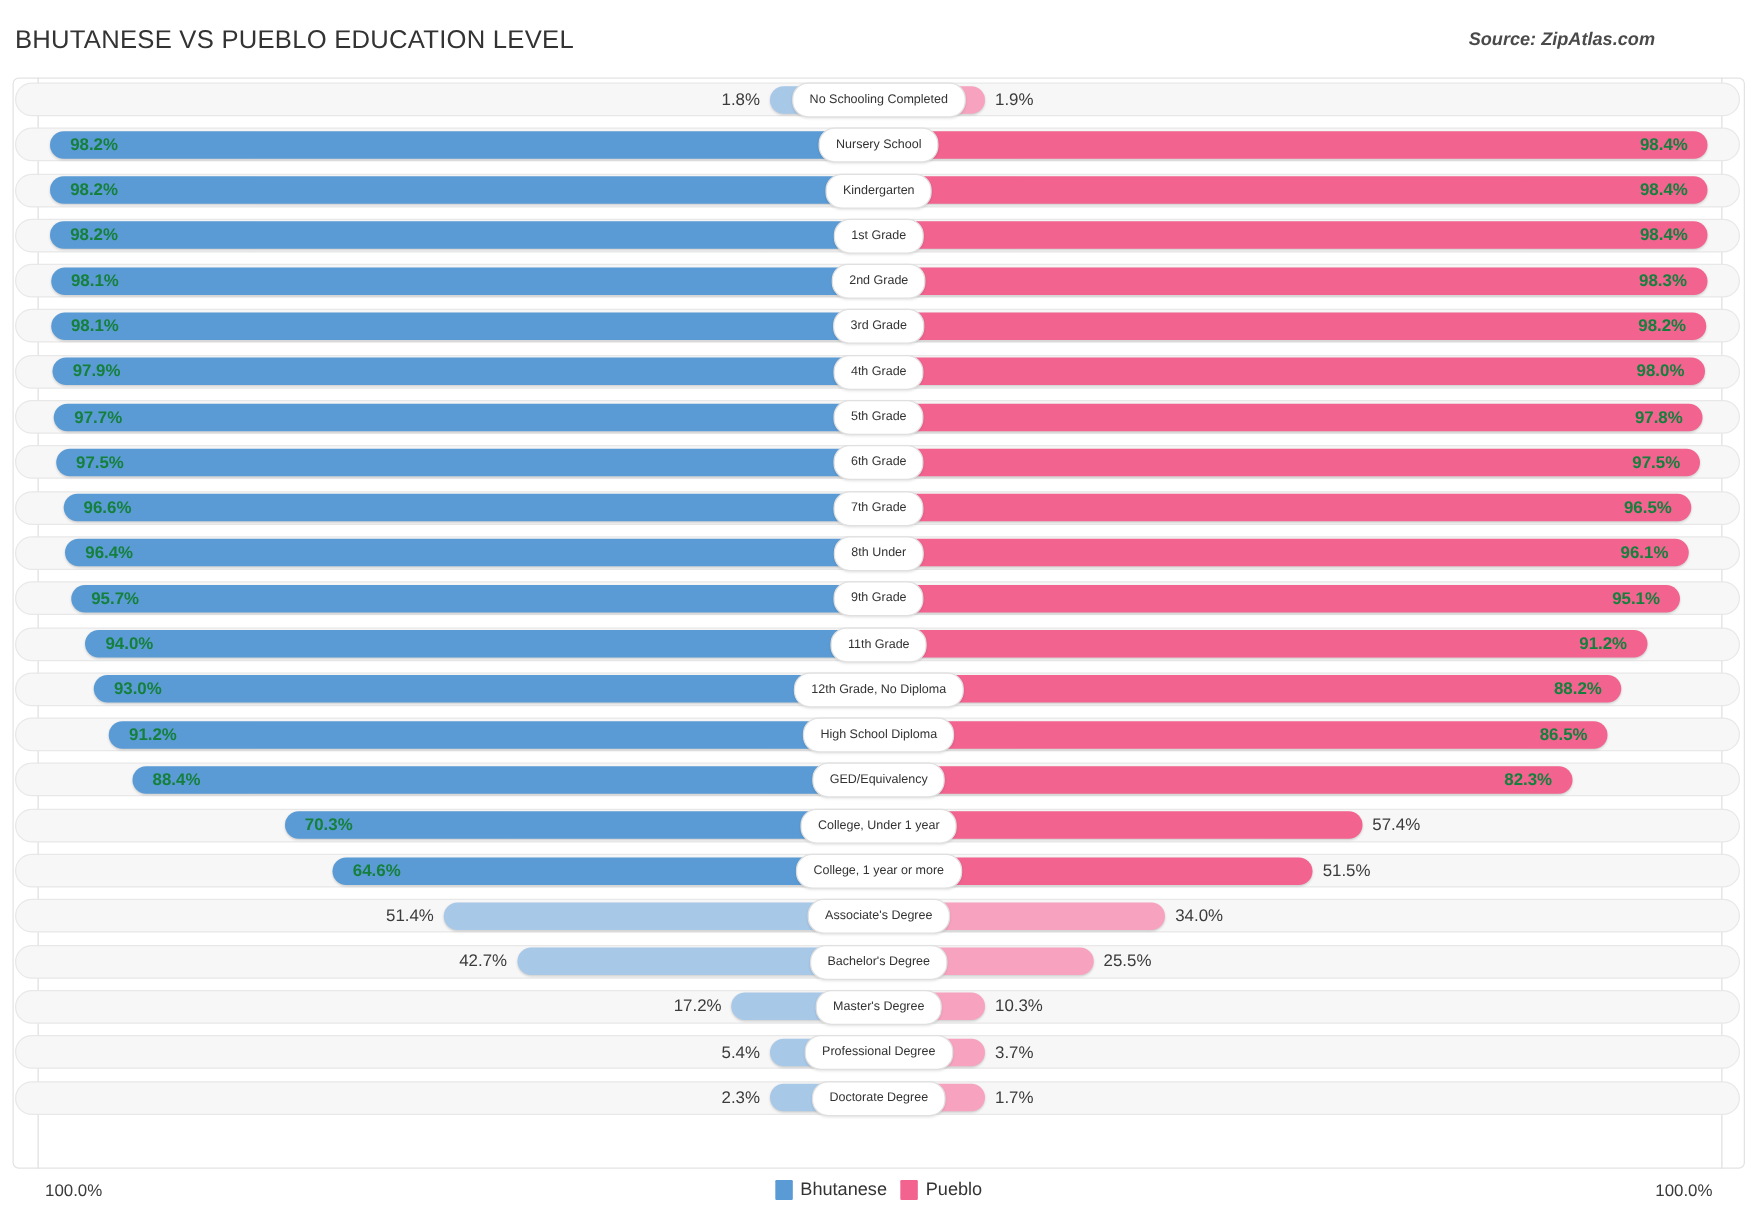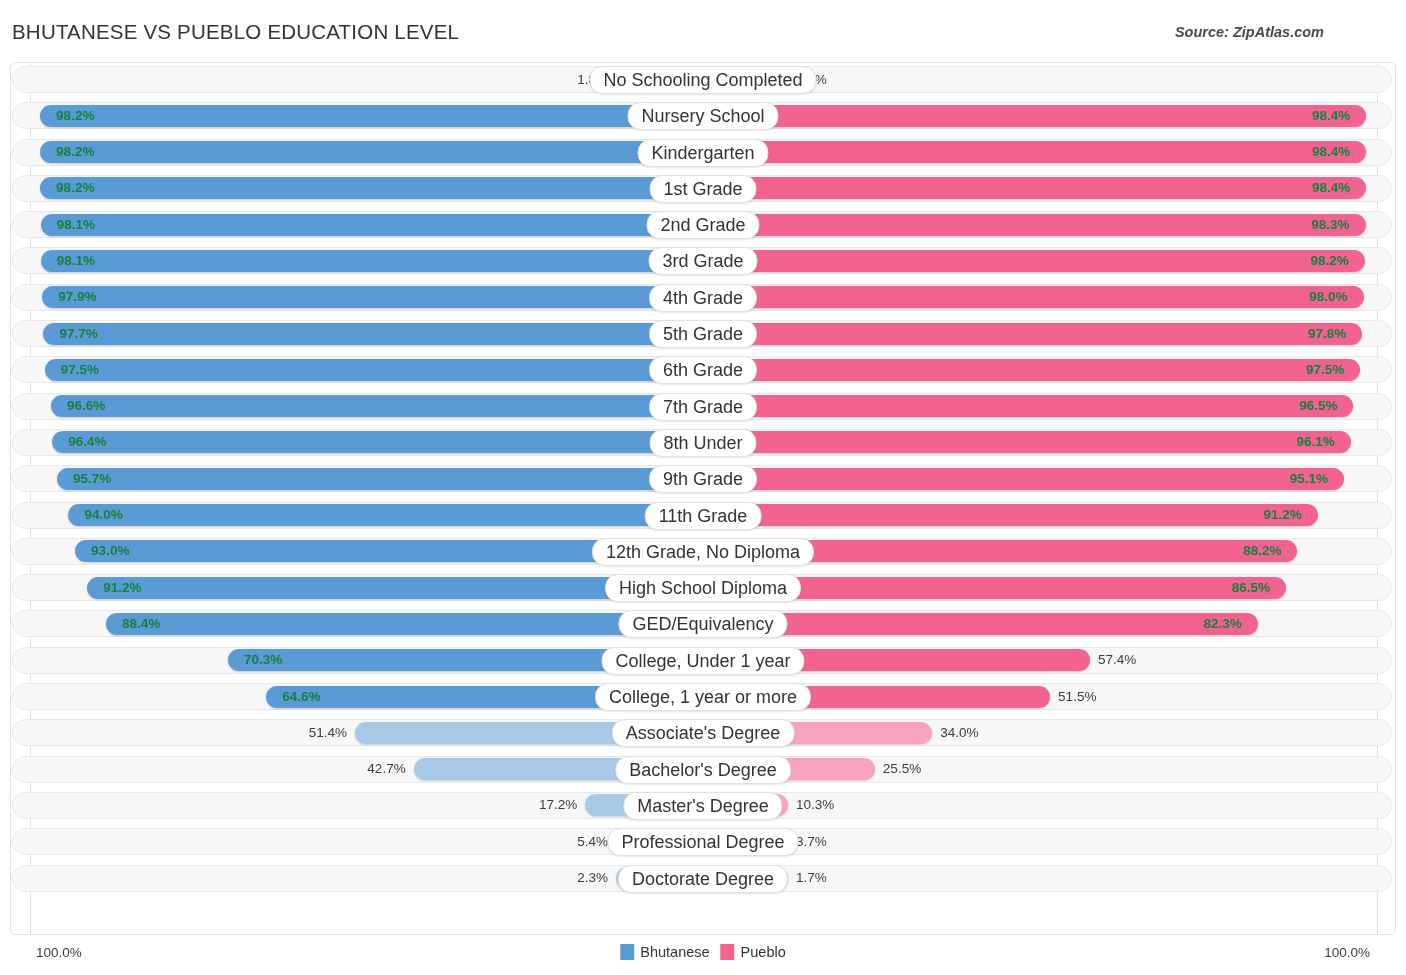--- a/index.html
+++ b/index.html
@@ -64,21 +64,21 @@
   .vlab.outside{color:#3b3b3b;}
 
   .plab{
     position:absolute;top:4px;
     left:703px;transform:translateX(-50%);
     height:26px;line-height:26px;
     padding:0 13px;
     background:#ffffff;
     border:1px solid #e0e0e0;
     border-radius:13px;
-    font-size:18px;color:#333333;
+    font-size:10px;color:#333333;
     white-space:nowrap;
     box-shadow:0 1px 2px rgba(0,0,0,0.10);
     z-index:5;
   }
 
   
   .foot{position:absolute;left:0;top:936px;width:1406px;height:39px;}
   .axmin{position:absolute;left:36px;top:9px;font-size:13.5px;color:#3b3b3b;}
   .axmax{position:absolute;right:36px;top:9px;font-size:13.5px;color:#3b3b3b;}
   .legend{

